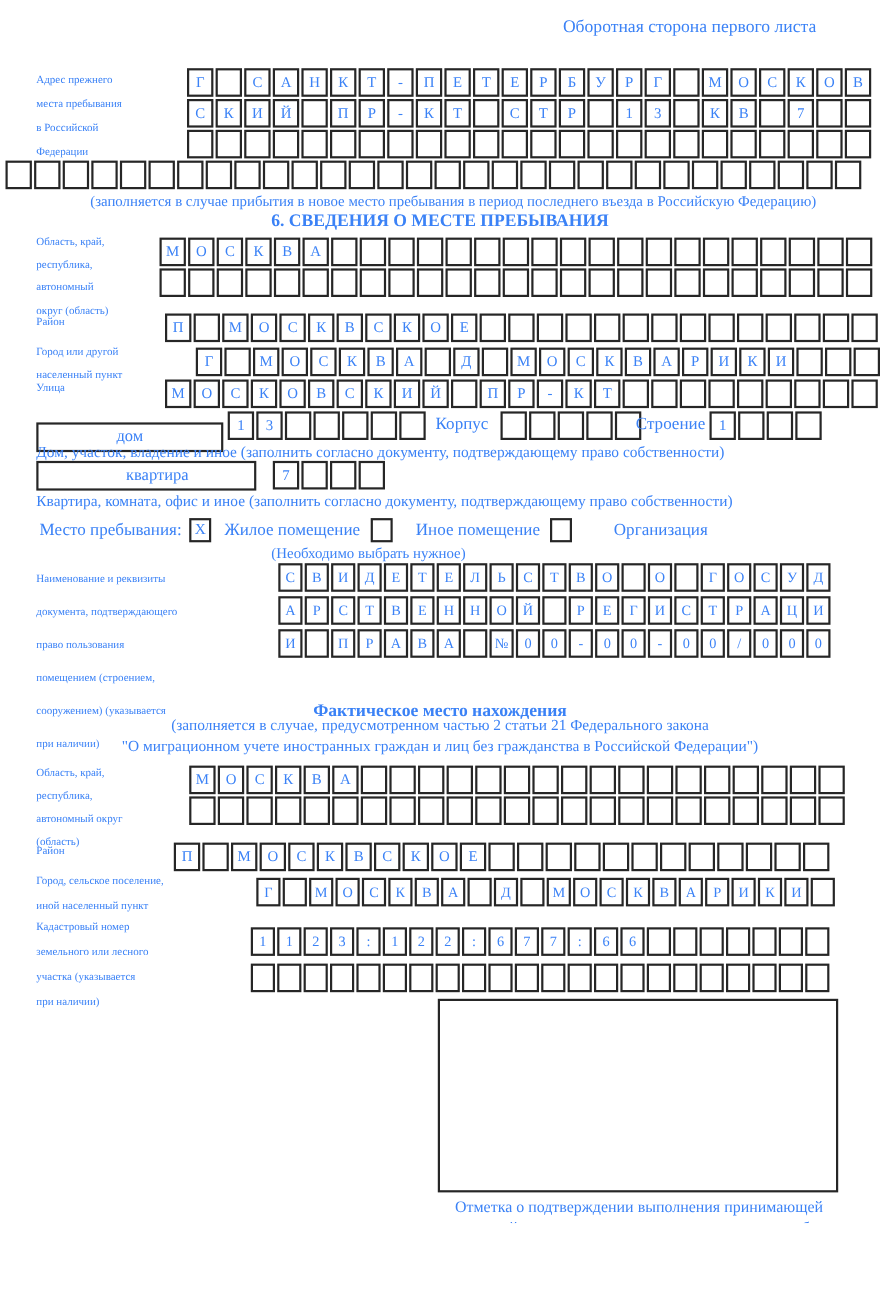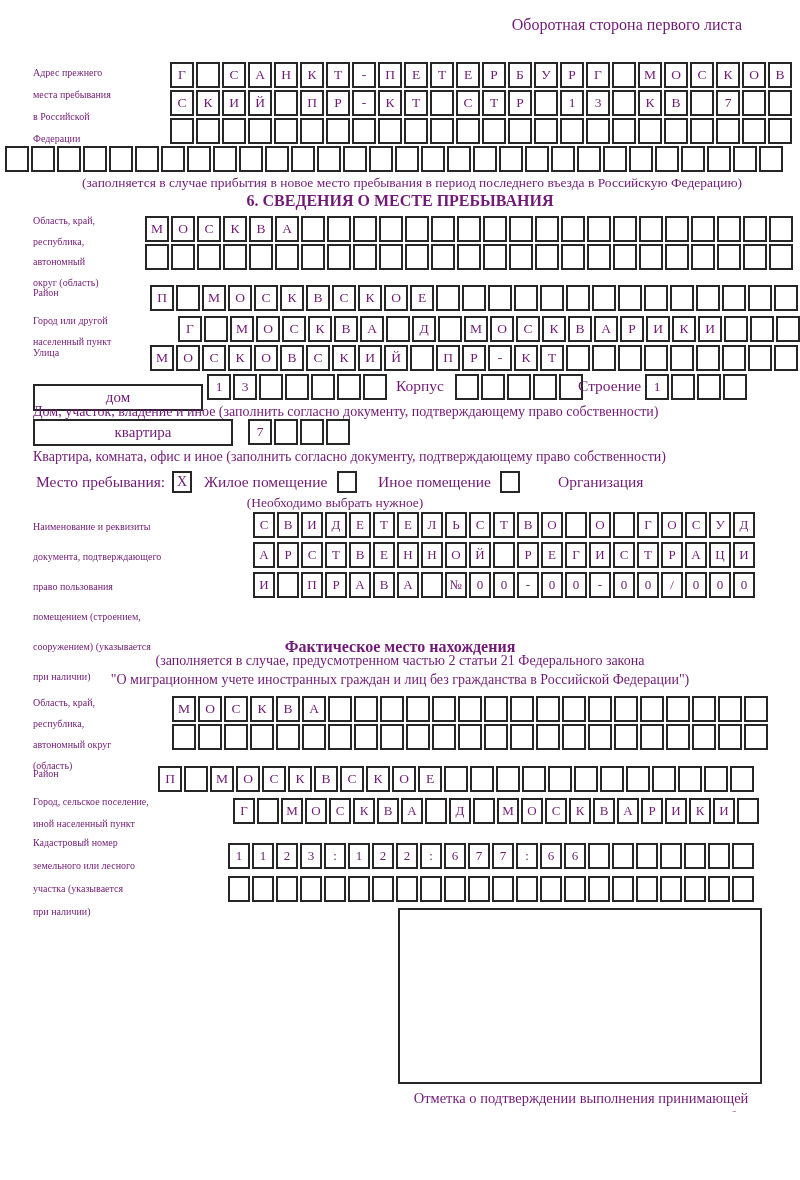--- a/index.html
+++ b/index.html
@@ -1,17 +1,17 @@
 <!DOCTYPE html>
 <html><head>
 <meta charset="utf-8">
 <style>
   html,body{margin:0;padding:0;background:#fff;}
   .page{position:relative;width:800px;height:1112px;background:#ffffff;
-        font-family:"Liberation Serif","DejaVu Serif",serif;color:#701a75;overflow:hidden;}
+        font-family:"Liberation Serif","DejaVu Serif",serif;color:#3b82f6;overflow:hidden;}
   .abs{position:absolute;}
   .label{font-size:10px;white-space:pre-line;}
   .note{font-size:13.5px;}
   .heading{font-weight:bold;font-size:16px;text-align:center;}
   .cellrow{position:absolute;display:flex;gap:2px;}
   .cell{flex:none;width:24px;height:26px;border:2px solid #262626;box-sizing:border-box;
         display:flex;align-items:center;justify-content:center;font-size:13.5px;background:#fff;}
   .cellrow.narrow .cell{width:22px;font-size:13px;}
   .widebox{position:absolute;border:2px solid #262626;box-sizing:border-box;height:27px;
         display:flex;align-items:center;justify-content:center;font-size:15px;background:#fff;}

